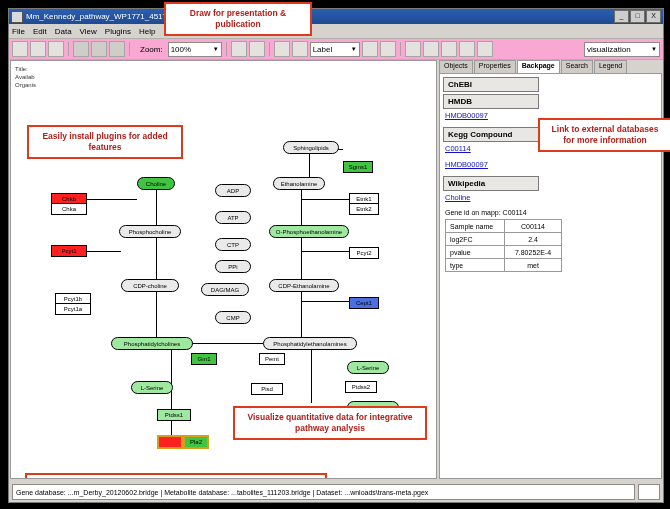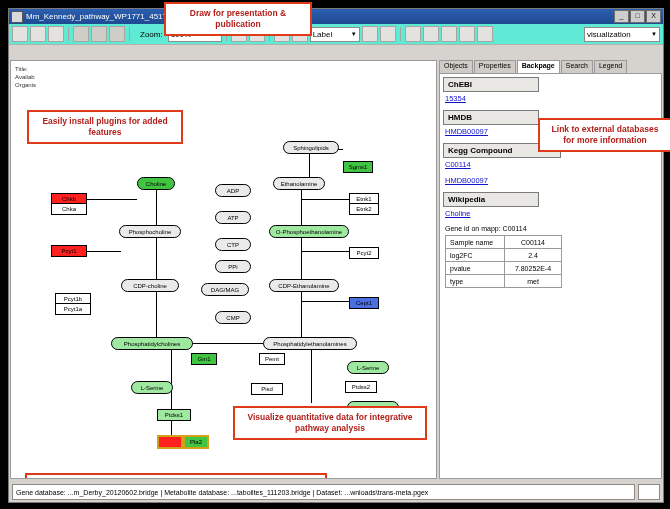--- a/index.html
+++ b/index.html
@@ -11,21 +11,21 @@
   .titlebar .tb-icon{width:10px;height:10px;background:#d9d9d9;border:1px solid #555;margin-right:3px;}
   .titlebar .tb-text{color:#fff;font-size:8px;white-space:nowrap;overflow:hidden;}
   .tb-buttons{margin-left:auto;display:flex;gap:1px;}
   .tb-buttons span{width:13px;height:11px;background:#cdcdcd;border:1px solid #6d6d6d;font-size:7px;line-height:10px;text-align:center;color:#111;}
 
   
   .menubar{height:14px;background:#d6d3ce;border-bottom:1px solid #b5b2ad;display:flex;align-items:center;padding-left:3px;gap:8px;}
   .menubar div{font-size:8px;color:#000;}
 
   
-  .toolbar{height:20px;background:#5eead4;display:flex;align-items:center;padding:0 3px;gap:2px;border-bottom:1px solid #b5b2ad;}
+  .toolbar{height:20px;background:#f9a8d4;display:flex;align-items:center;padding:0 3px;gap:2px;border-bottom:1px solid #b5b2ad;}
   .tbtn{width:14px;height:14px;background:#e4e2de;border:1px solid #a8a5a0;}
   .tbtn.g{background:#cfcdc8;}
   .sep{width:1px;height:14px;background:#a8a5a0;margin:0 2px;}
   .zoomlabel{font-size:8px;margin:0 3px 0 6px;}
   .combo{height:13px;background:#fff;border:1px solid #8e8b86;font-size:8px;display:flex;align-items:center;padding:0 2px;}
   .combo .arrow{margin-left:auto;font-size:6px;}
   .zoomcombo{width:48px;justify-content:space-between;}
   .labelcombo{width:44px;}
   .viscombo{width:70px;}
   .tb-right{margin-left:auto;display:flex;align-items:center;gap:3px;}
@@ -82,20 +82,28 @@
   <div class="titlebar">
     <span class="tb-icon"></span>
     <span class="tb-text">Mm_Kennedy_pathway_WP1771_45176.gpml - PathVisio</span>
     <span class="tb-buttons">
       <span>_</span>
       <span>□</span>
       <span>X</span>
     </span>
   </div>
 
+  <div class="menubar">
+    <div>File</div>
+    <div>Edit</div>
+    <div>Data</div>
+    <div>View</div>
+    <div>Plugins</div>
+    <div>Help</div>
+  </div>
 
   <div class="toolbar">
     <span class="tbtn"></span>
     <span class="tbtn"></span>
     <span class="tbtn"></span>
     <span class="sep"></span>
     <span class="tbtn g"></span>
     <span class="tbtn g"></span>
     <span class="tbtn g"></span>
     <span class="sep"></span>
@@ -182,36 +190,35 @@
       <div class="node gene white" style="left:44px;top:242px;width:34px;">Pcyt1a</div>
       <div class="node gene blue" style="left:338px;top:236px;width:28px;">Cept1</div>
       <div class="node gene green" style="left:180px;top:292px;width:24px;">Gm1</div>
       <div class="node gene white" style="left:240px;top:322px;width:30px;">Pisd</div>
       <div class="node gene white" style="left:248px;top:292px;width:24px;">Pemt</div>
       <div class="node gene lgreen" style="left:146px;top:348px;width:32px;">Ptdss1</div>
       <div class="node gene white" style="left:334px;top:320px;width:30px;">Ptdss2</div>
       <div class="node gene green" style="left:172px;top:374px;width:22px;border:2px solid #d4a017;">Pla2</div>
       <div class="node gene red" style="left:146px;top:374px;width:22px;border:2px solid #d4a017;"></div>
 
-      <div class="callout" style="left:16px;top:49px;width:140px;">Easily install plugins for added features</div>
+      <div class="callout" style="left:16px;top:64px;width:140px;">Easily install plugins for added features</div>
       <div class="callout" style="left:222px;top:345px;width:178px;">Visualize quantitative data  for integrative pathway analysis</div>
       <div class="callout big" style="left:14px;top:412px;width:286px;">Share on Wikipathways.org</div>
     </div>
 
     <div class="rightpanel">
       <div class="tabs">
         <div>Objects</div>
         <div>Properties</div>
         <div class="active">Backpage</div>
         <div>Search</div>
         <div>Legend</div>
       </div>
       <div class="rpbody">
         <div class="secthead">ChEBI</div>
-        <div class="linkrow">15354</div>
 
         <div class="secthead">HMDB</div>
         <div class="linkrow">HMDB00097</div>
 
         <div class="secthead" style="width:108px;">Kegg Compound</div>
         <div class="linkrow">C00114</div>
 
 
         <div class="linkrow">HMDB00097</div>
 

